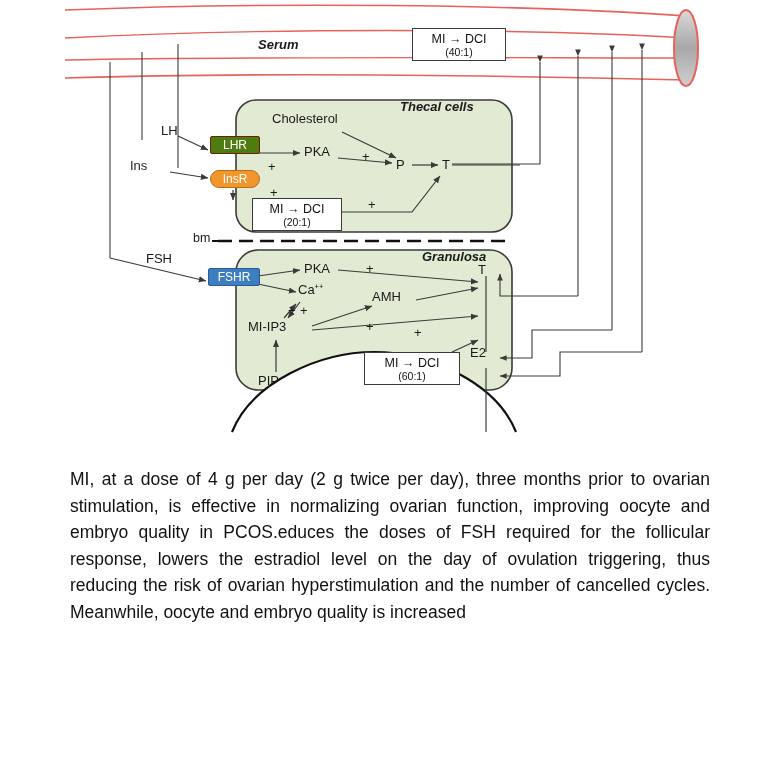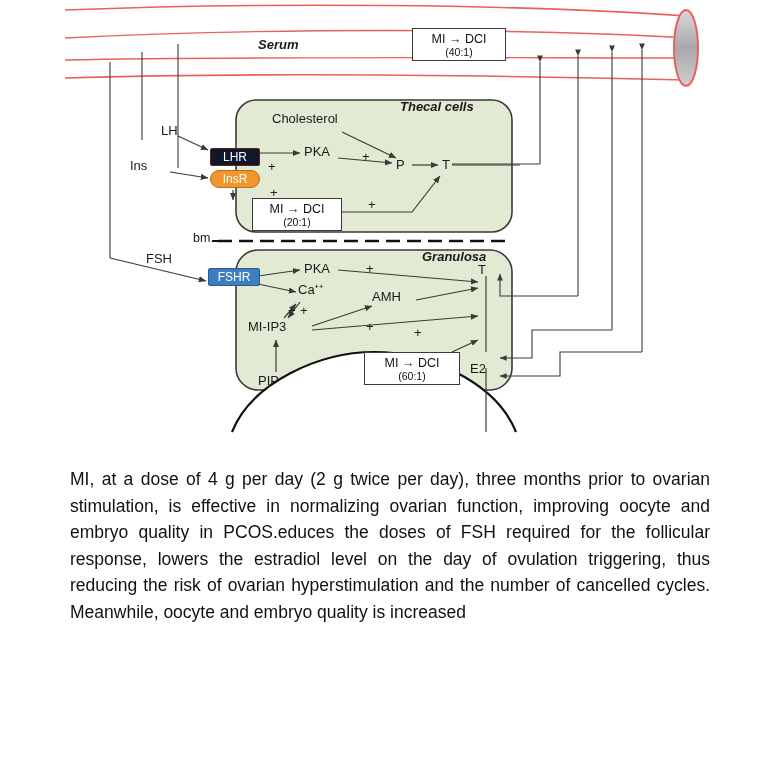--- a/index.html
+++ b/index.html
@@ -46,21 +46,21 @@
     position: absolute;
     color: #ffffff;
     font-size: 12px;
     font-weight: normal;
     text-align: center;
     border: 1px solid #7a1d12;
     border-radius: 2px;
     padding: 1px 0;
     white-space: nowrap;
   }
-  .rec-lhr { background: #0f172a; border-color: #6e1d12; margin-top: 12px; }
+  .rec-lhr { background: #4d7c0f; border-color: #6e1d12; }
   .rec-insr { background: #f0962c; border-color: #b96f18; border-radius: 9px; }
   .rec-fshr { background: #3d7ec0; border-color: #2a5c92; }
   .boxlabel {
     position: absolute;
     background: #ffffff;
     border: 1px solid #3a3a3a;
     text-align: center;
     font-size: 12.5px;
     line-height: 1.15;
     padding: 3px 6px 2px 6px;
@@ -237,21 +237,21 @@
     <div class="lbl" style="left:304px; top:145px;">PKA</div>
     <div class="lbl" style="left:396px; top:158px;">P</div>
     <div class="lbl" style="left:442px; top:158px;">T</div>
 
     <div class="lbl" style="left:304px; top:262px;">PKA</div>
     <div class="lbl" style="left:298px; top:283px;">Ca⁺⁺</div>
     <div class="lbl" style="left:372px; top:290px;">AMH</div>
     <div class="lbl" style="left:248px; top:320px;">MI-IP3</div>
     <div class="lbl" style="left:258px; top:374px;">PIP</div>
     <div class="lbl" style="left:478px; top:263px;">T</div>
-    <div class="lbl" style="left:470px; top:346px;margin-top:16px;">E2</div>
+    <div class="lbl" style="left:470px; top:346px;">E2</div>
 
     <div class="lbl" style="left:268px; top:160px;">+</div>
     <div class="lbl" style="left:362px; top:150px;">+</div>
     <div class="lbl" style="left:368px; top:198px;">+</div>
     <div class="lbl" style="left:366px; top:262px;">+</div>
     <div class="lbl" style="left:288px; top:304px;">+</div>
     <div class="lbl" style="left:300px; top:304px;">+</div>
     <div class="lbl" style="left:366px; top:320px;">+</div>
     <div class="lbl" style="left:414px; top:326px;">+</div>
     <div class="lbl" style="left:270px; top:186px;">+</div>

